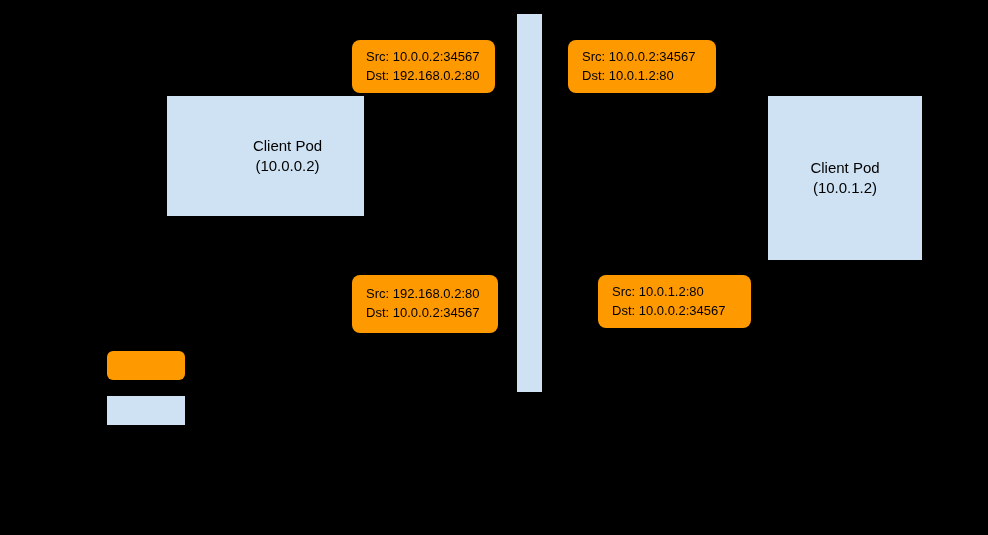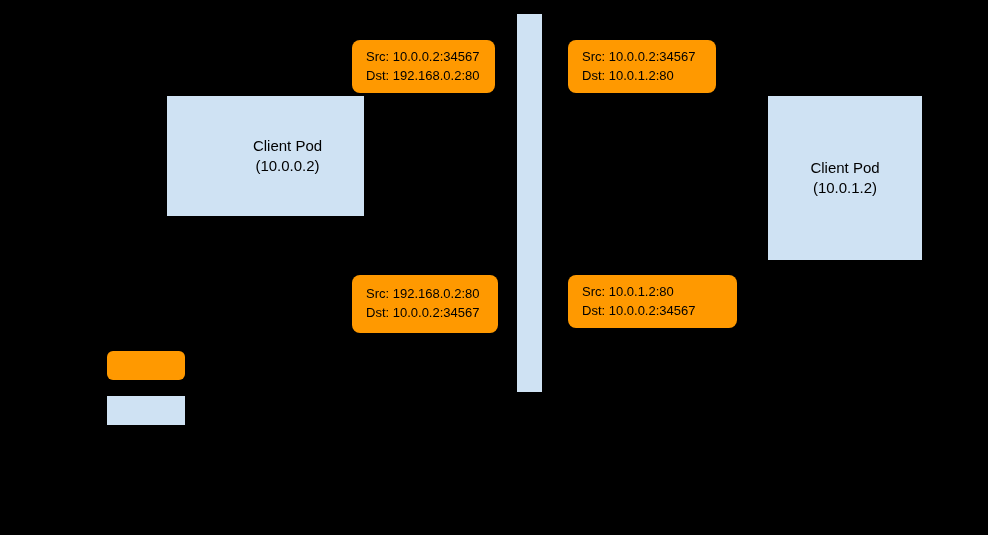--- a/index.html
+++ b/index.html
@@ -45,21 +45,21 @@
     justify-content: center;
     align-items: flex-start;
     padding-left: 14px;
     box-sizing: border-box;
     font-size: 13px;
     line-height: 1.45;
   }
   .packet-tl { left: 352px; top: 40px;  width: 143px; height: 53px; }
   .packet-tr { left: 568px; top: 40px;  width: 148px; height: 53px; }
   .packet-bl { left: 352px; top: 275px; width: 146px; height: 58px; }
-  .packet-br { left: 568px; top: 275px; width: 169px; height: 53px; }
+  .packet-br { left: 598px; top: 275px; width: 153px; height: 53px; }
   .legend-swatch {
     position: absolute;
     left: 107px;
     width: 78px;
     height: 29px;
   }
   .legend-packet {
     top: 351px;
     background: #ff9900;
     border-radius: 6px;

